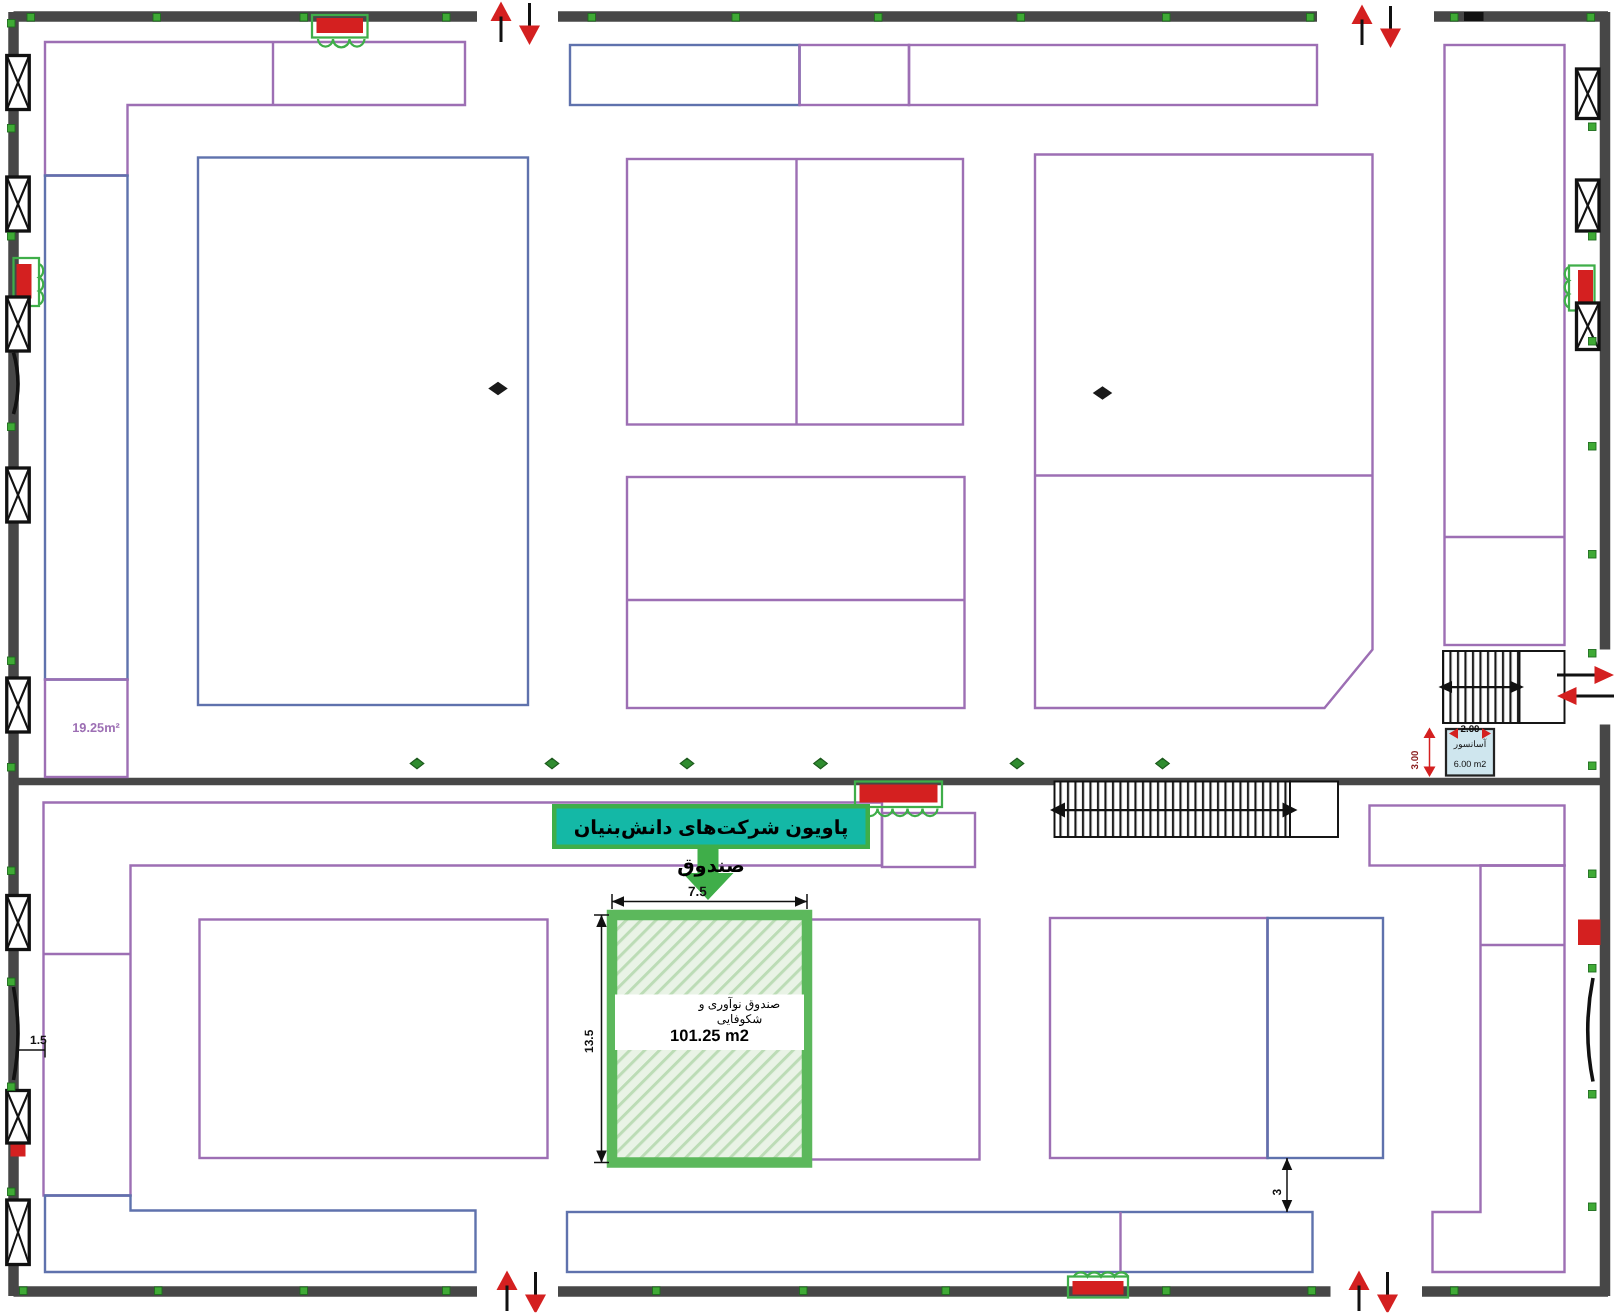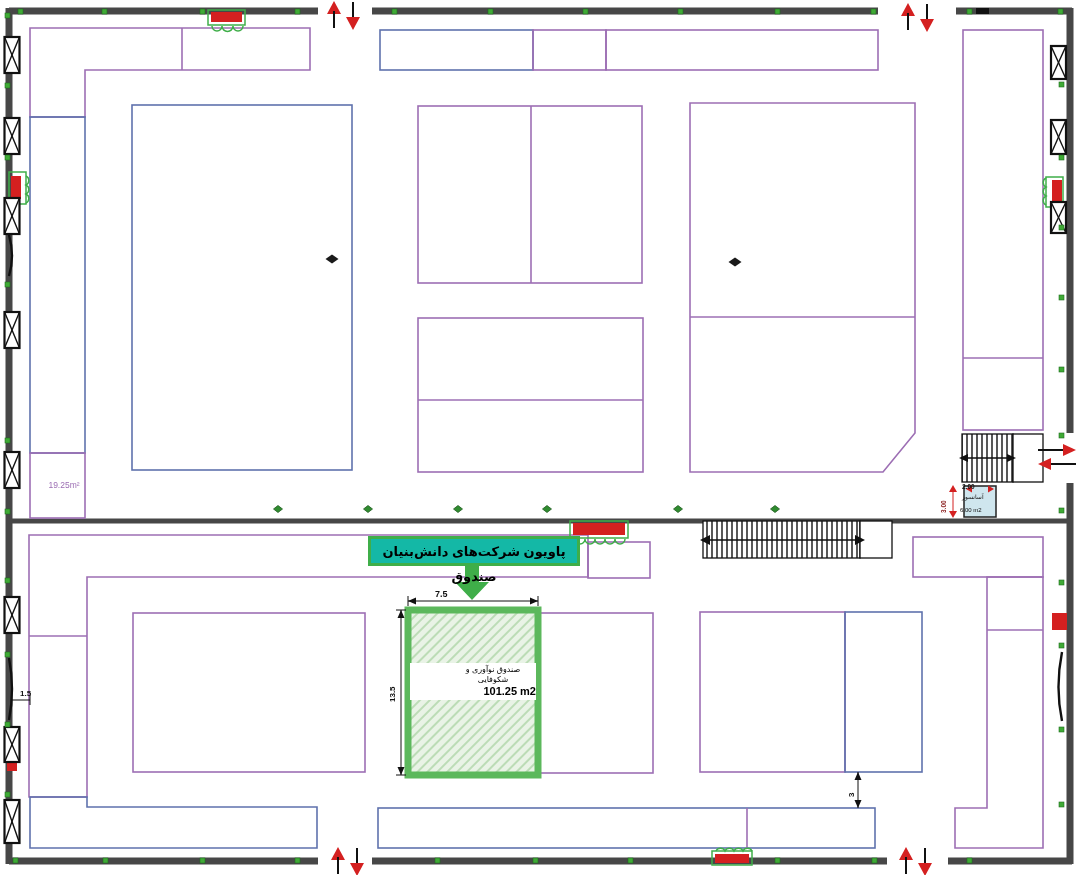--- a/index.html
+++ b/index.html
@@ -9,31 +9,31 @@
   .wall{stroke:#474747;stroke-width:7;fill:none;}
   .wallmid{stroke:#474747;stroke-width:5;fill:none;}
   .p{stroke:#9d6fb4;stroke-width:1.6;fill:none;}
   .b{stroke:#5f72ad;stroke-width:1.6;fill:none;}
   .k{stroke:#111;fill:none;}
   .dim{stroke:#111;stroke-width:1;fill:none;}
   .red{fill:#d42020;}
   .stemk{stroke:#111;stroke-width:2;fill:none;}
   .gr{stroke:#3fae49;fill:none;stroke-width:1.5;}
   .txt{position:absolute;color:#111;white-space:nowrap;}
-  .ctr{text-align:left;}
+  .ctr{text-align:center;}
   .rot{transform:rotate(-90deg);transform-origin:0 0;}
   #pavilion-box{position:absolute;left:368px;top:536px;width:212px;height:30px;
     background:#14b8a6;border:3px solid #3fae49;box-sizing:border-box;
     font-weight:bold;font-size:13px;line-height:25px;text-align:center;direction:rtl;}
   #booth-label{position:absolute;left:410px;top:663px;width:126px;background:#fff;
     text-align:center;padding:2px 0;direction:rtl;}
   #booth-label .l1{font-size:8px;line-height:10px;padding-left:40px;}
-  #booth-label .l2{font-size:11px;font-weight:bold;line-height:13px;direction:ltr;text-align:right;}
+  #booth-label .l2{font-size:11px;font-weight:bold;line-height:13px;direction:ltr;}
   #corner-area{position:absolute;left:30px;top:480px;width:68px;text-align:center;
-    color:#9d6fb4;font-weight:normal;font-size:8.5px;}
+    color:#9d6fb4;font-weight:bold;font-size:8.5px;}
   .dimtxt{font-weight:bold;font-size:9px;}
   .tiny{font-size:6.5px;}
 </style>
 </head>
 <body>
 
 <div id="plan">
 <svg width="1080" height="875" viewBox="0 0 1080 875">
   <defs>
     <pattern id="hatchGreen" patternUnits="userSpaceOnUse" width="7" height="7" patternTransform="rotate(45)">

